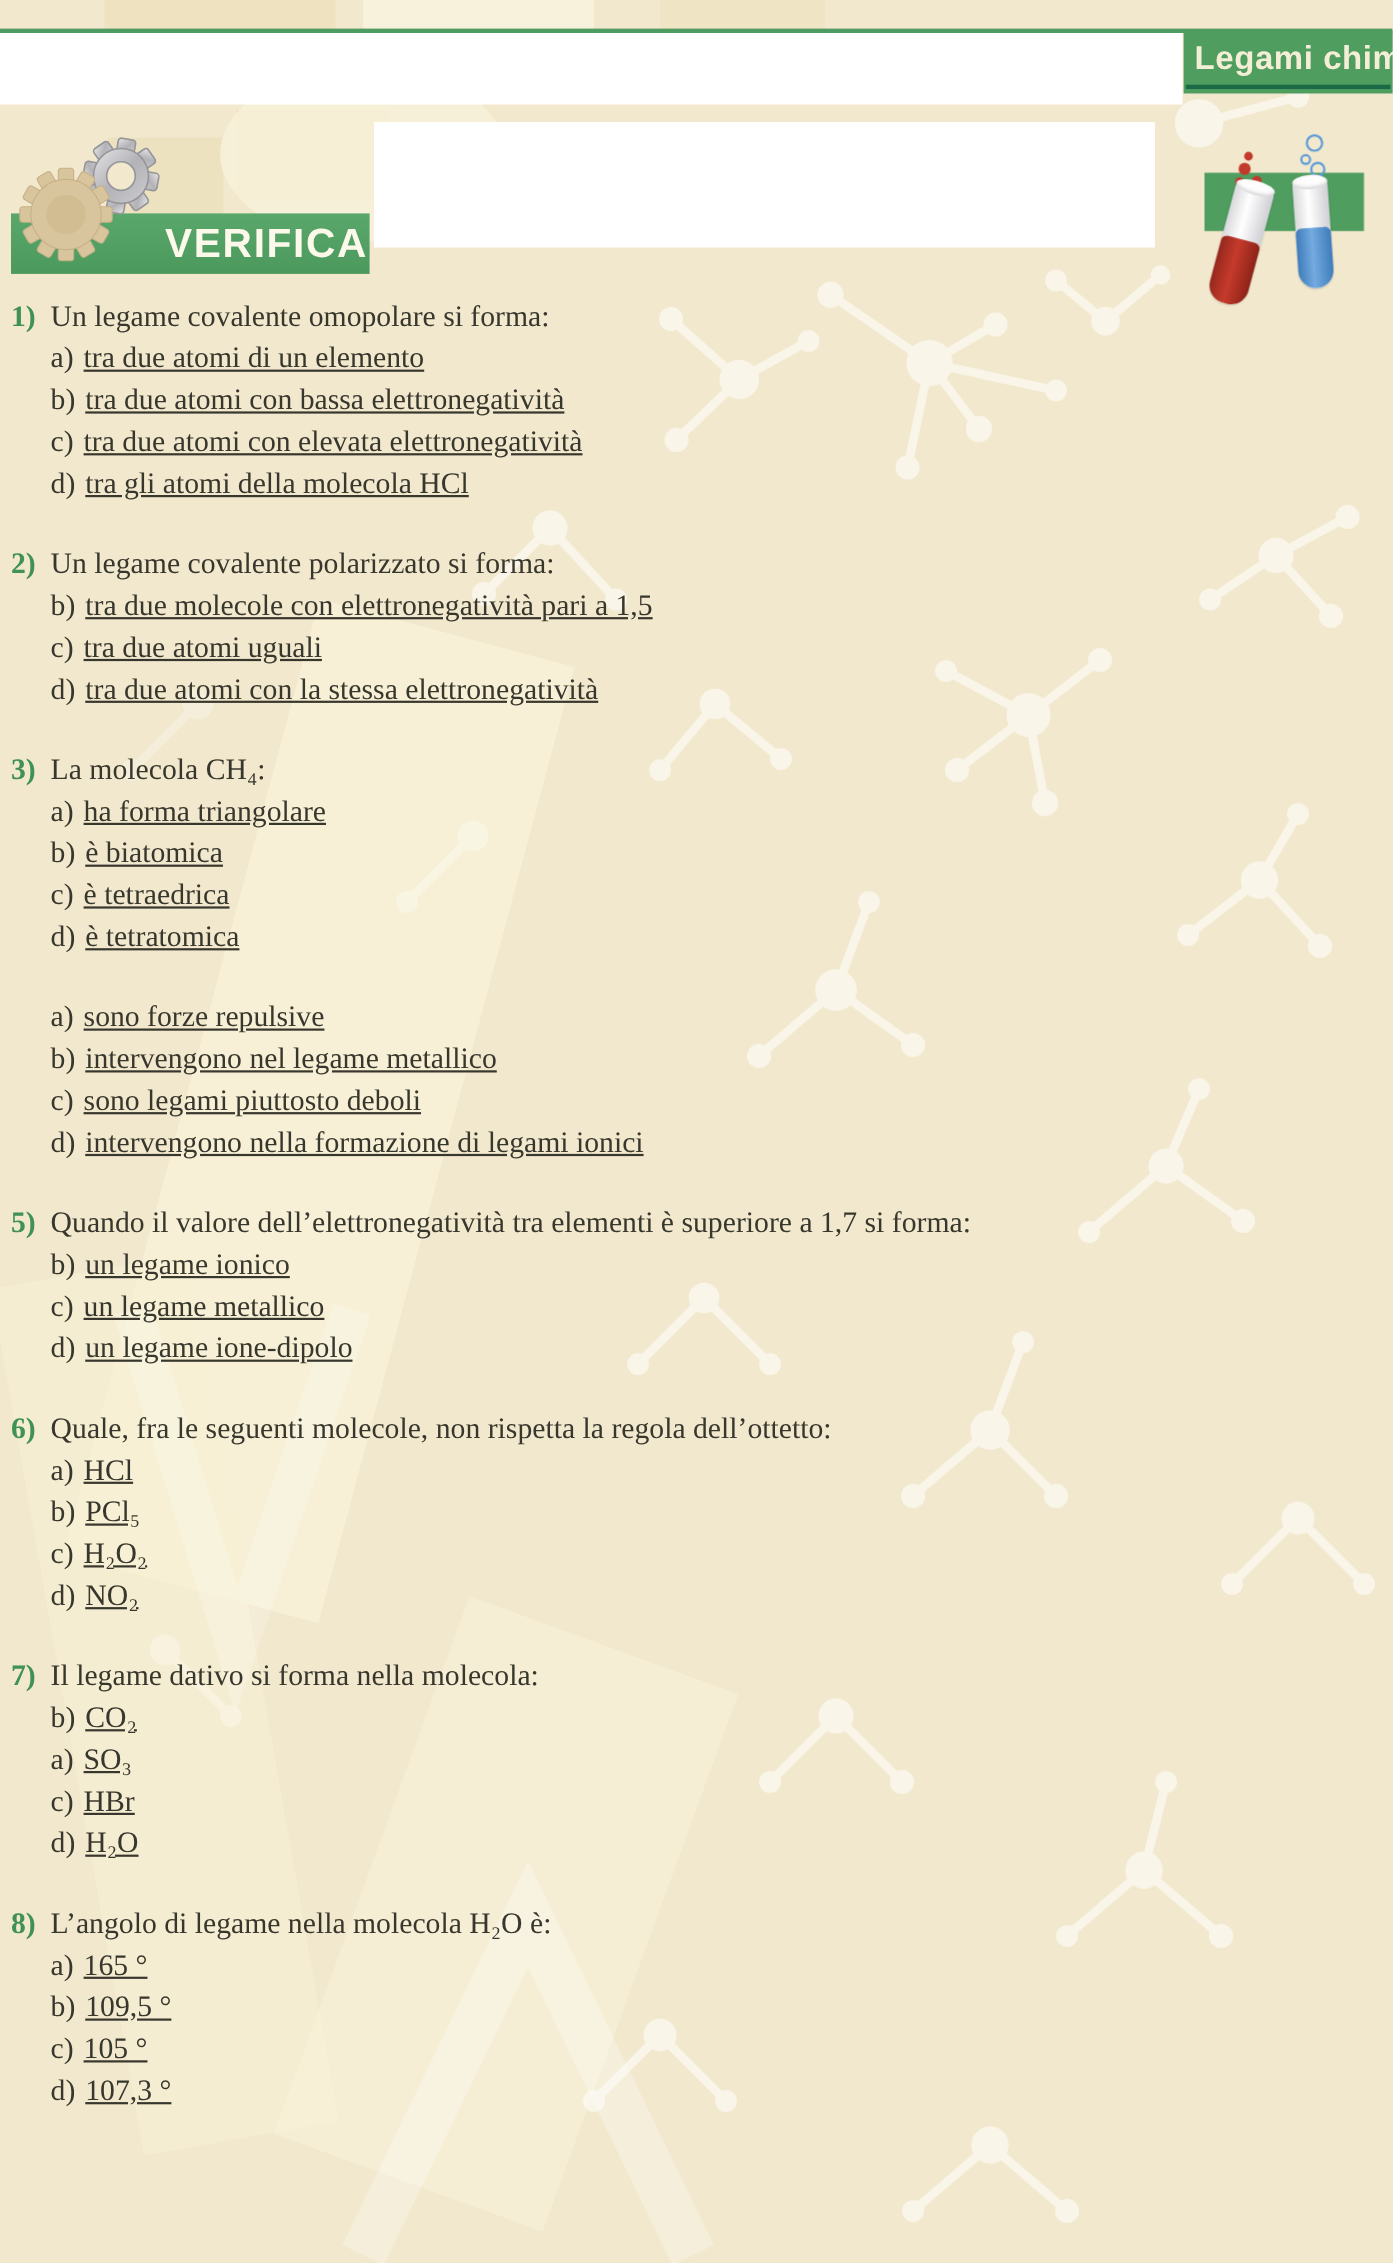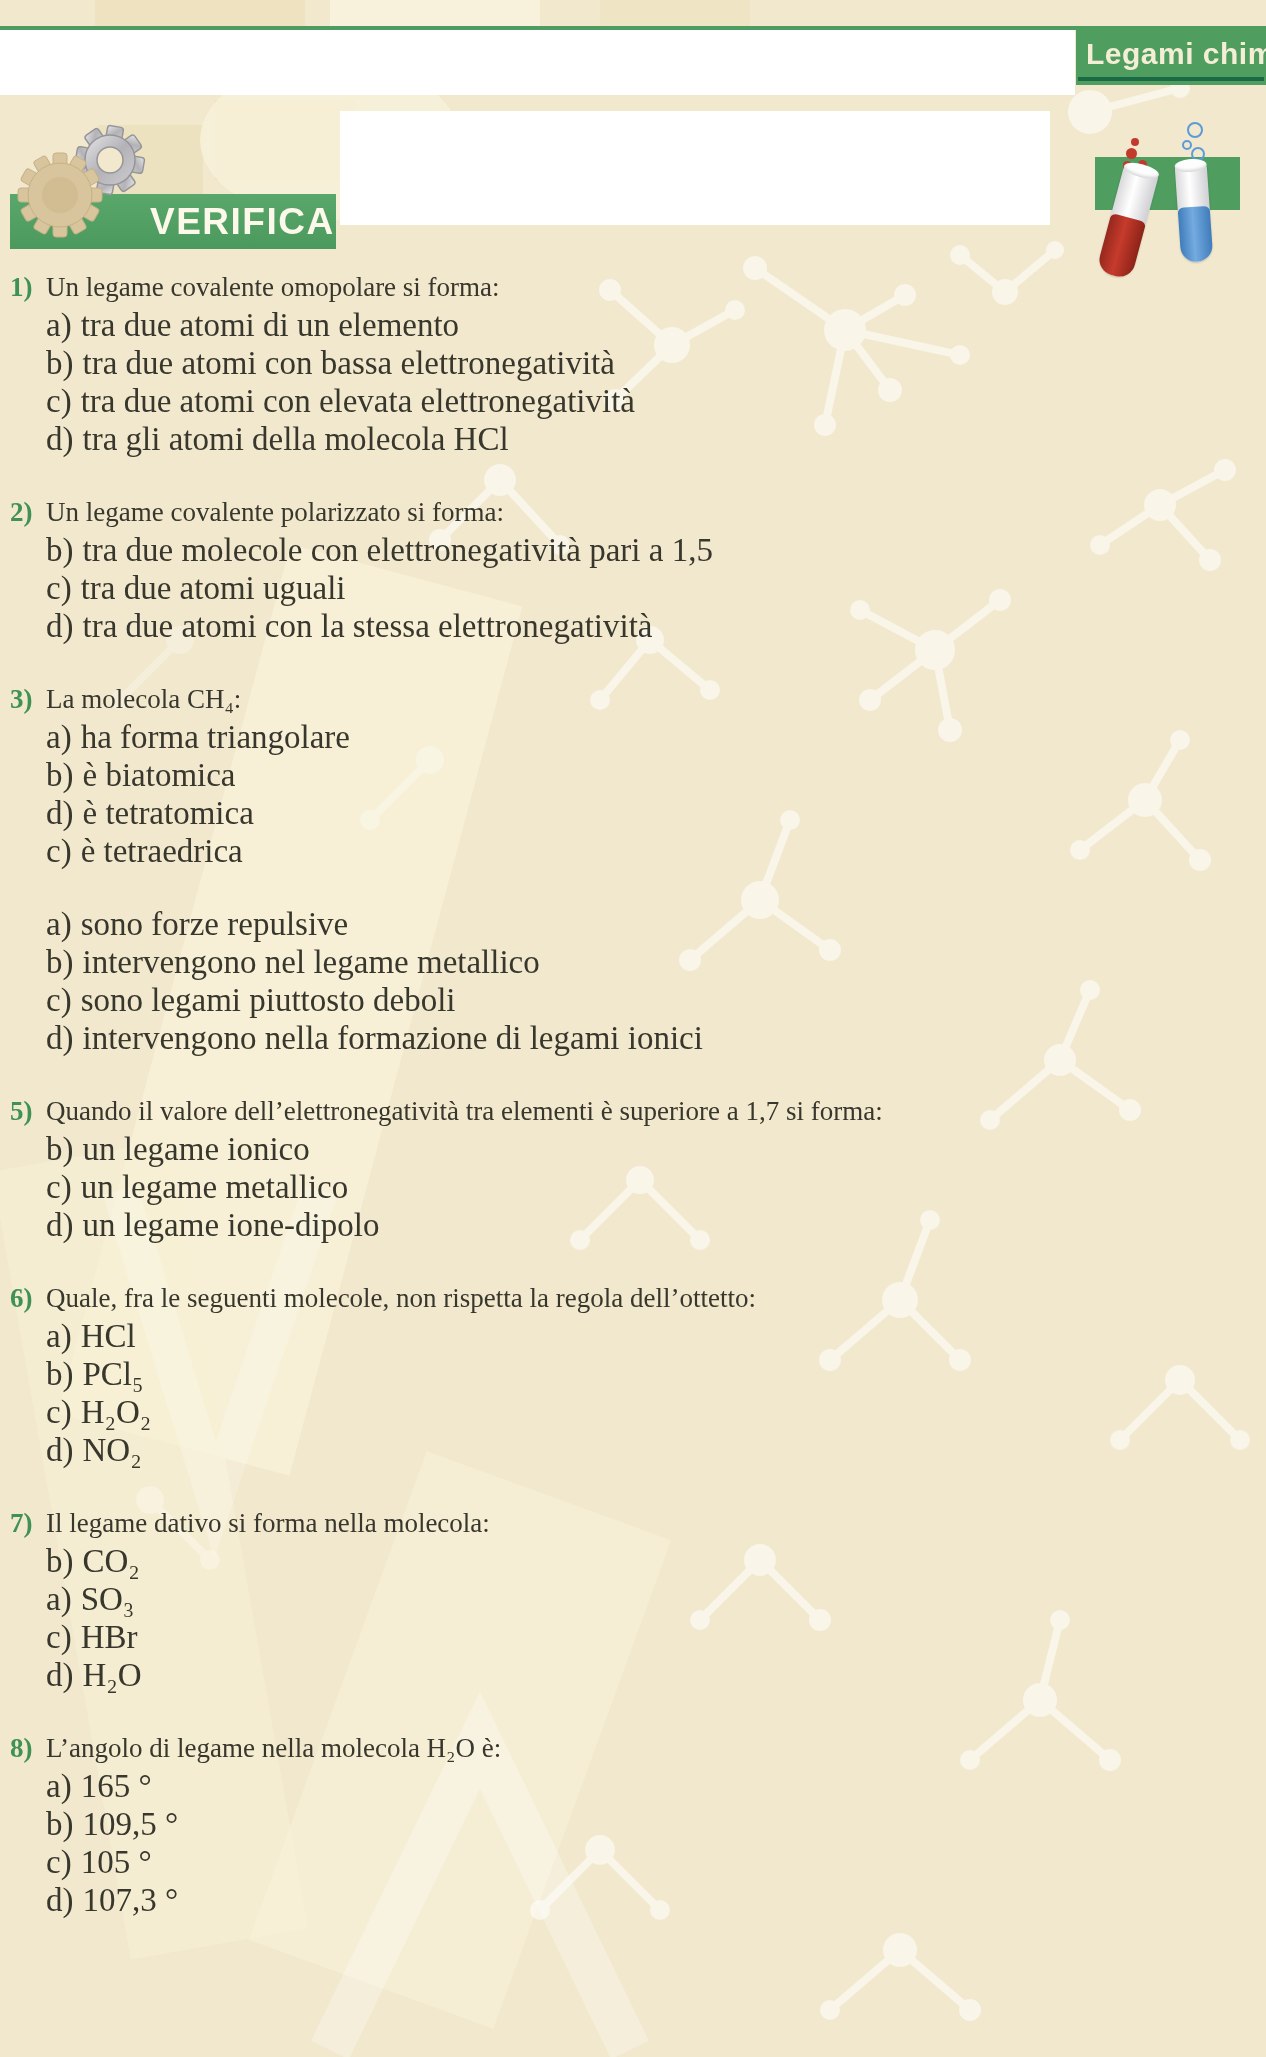--- a/index.html
+++ b/index.html
@@ -61,21 +61,21 @@
   .bubble { position:absolute; border-radius:50%; }
   .b-red-fill { background:#c23a2c; }
   .b-blue-fill { background:#5b9bd8; }
   .b-blue-ring { background:transparent; border:2.5px solid #5b9bd8; }
 
   
   .questions { position:absolute; left:10px; top:268px; width:1240px; z-index:5; }
   .question { margin-bottom:35px; }
   .q-line { font-size:27px; line-height:38px; color:#38372d; }
   .qnum { display:inline-block; min-width:27px; margin-right:9px; color:#3f9154; font-weight:bold; }
-  .opt-line { font-size:33px; line-height:38px; color:#38372d; padding-left:36px; }
+  .opt-line { font-size:27px; line-height:38px; color:#38372d; padding-left:36px;text-decoration:underline; }
   .opt-letter { display:inline-block; margin-right:9px; }
 </style>
 </head>
 <body>
 
   <div class="patch" style="left:95px;top:0;width:210px;height:28px;background:#ece0bb;opacity:.75;"></div>
   <div class="patch" style="left:330px;top:0;width:210px;height:27px;background:#f8f2dd;"></div>
   <div class="patch" style="left:600px;top:0;width:150px;height:28px;background:#ece0bb;opacity:.5;"></div>
   <div class="patch" style="left:98px;top:125px;width:105px;height:115px;background:#e9dcb4;opacity:.55;"></div>
   <div class="patch" style="left:215px;top:100px;width:140px;height:80px;background:#eadcb2;opacity:.45;"></div>
@@ -382,26 +382,26 @@
       <div class="options">
     <div class="opt-line">
       <span class="opt-letter">a)</span><span class="opt-text">ha forma triangolare</span>
     </div>
 
     <div class="opt-line">
       <span class="opt-letter">b)</span><span class="opt-text">è biatomica</span>
     </div>
 
     <div class="opt-line">
+      <span class="opt-letter">c)</span><span class="opt-text">è tetraedrica</span>
+    </div>
+
+    <div class="opt-line">
       <span class="opt-letter">d)</span><span class="opt-text">è tetratomica</span>
     </div>
-
-    <div class="opt-line">
-      <span class="opt-letter">c)</span><span class="opt-text">è tetraedrica</span>
-    </div>
   </div>
     </div>
 
     <div class="question">
       <div class="options">
     <div class="opt-line">
       <span class="opt-letter">a)</span><span class="opt-text">sono forze repulsive</span>
     </div>
 
     <div class="opt-line">

